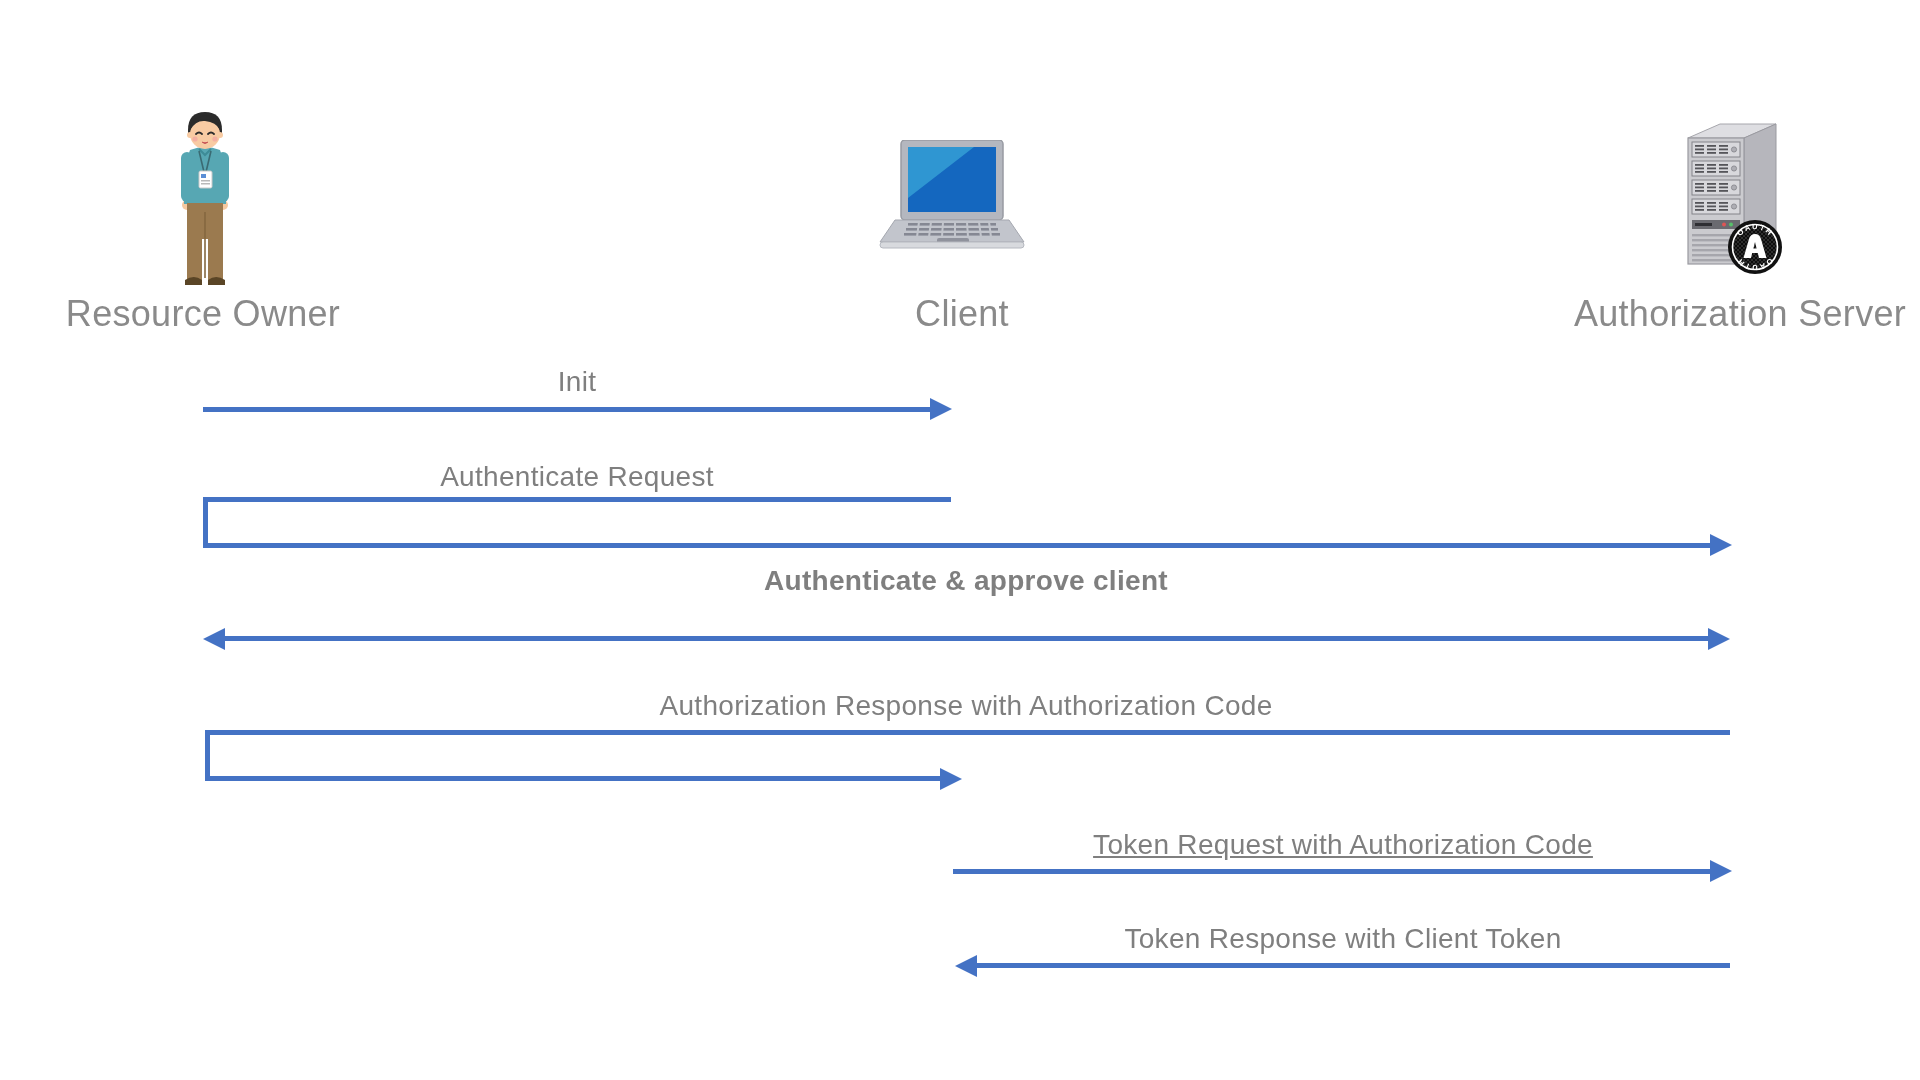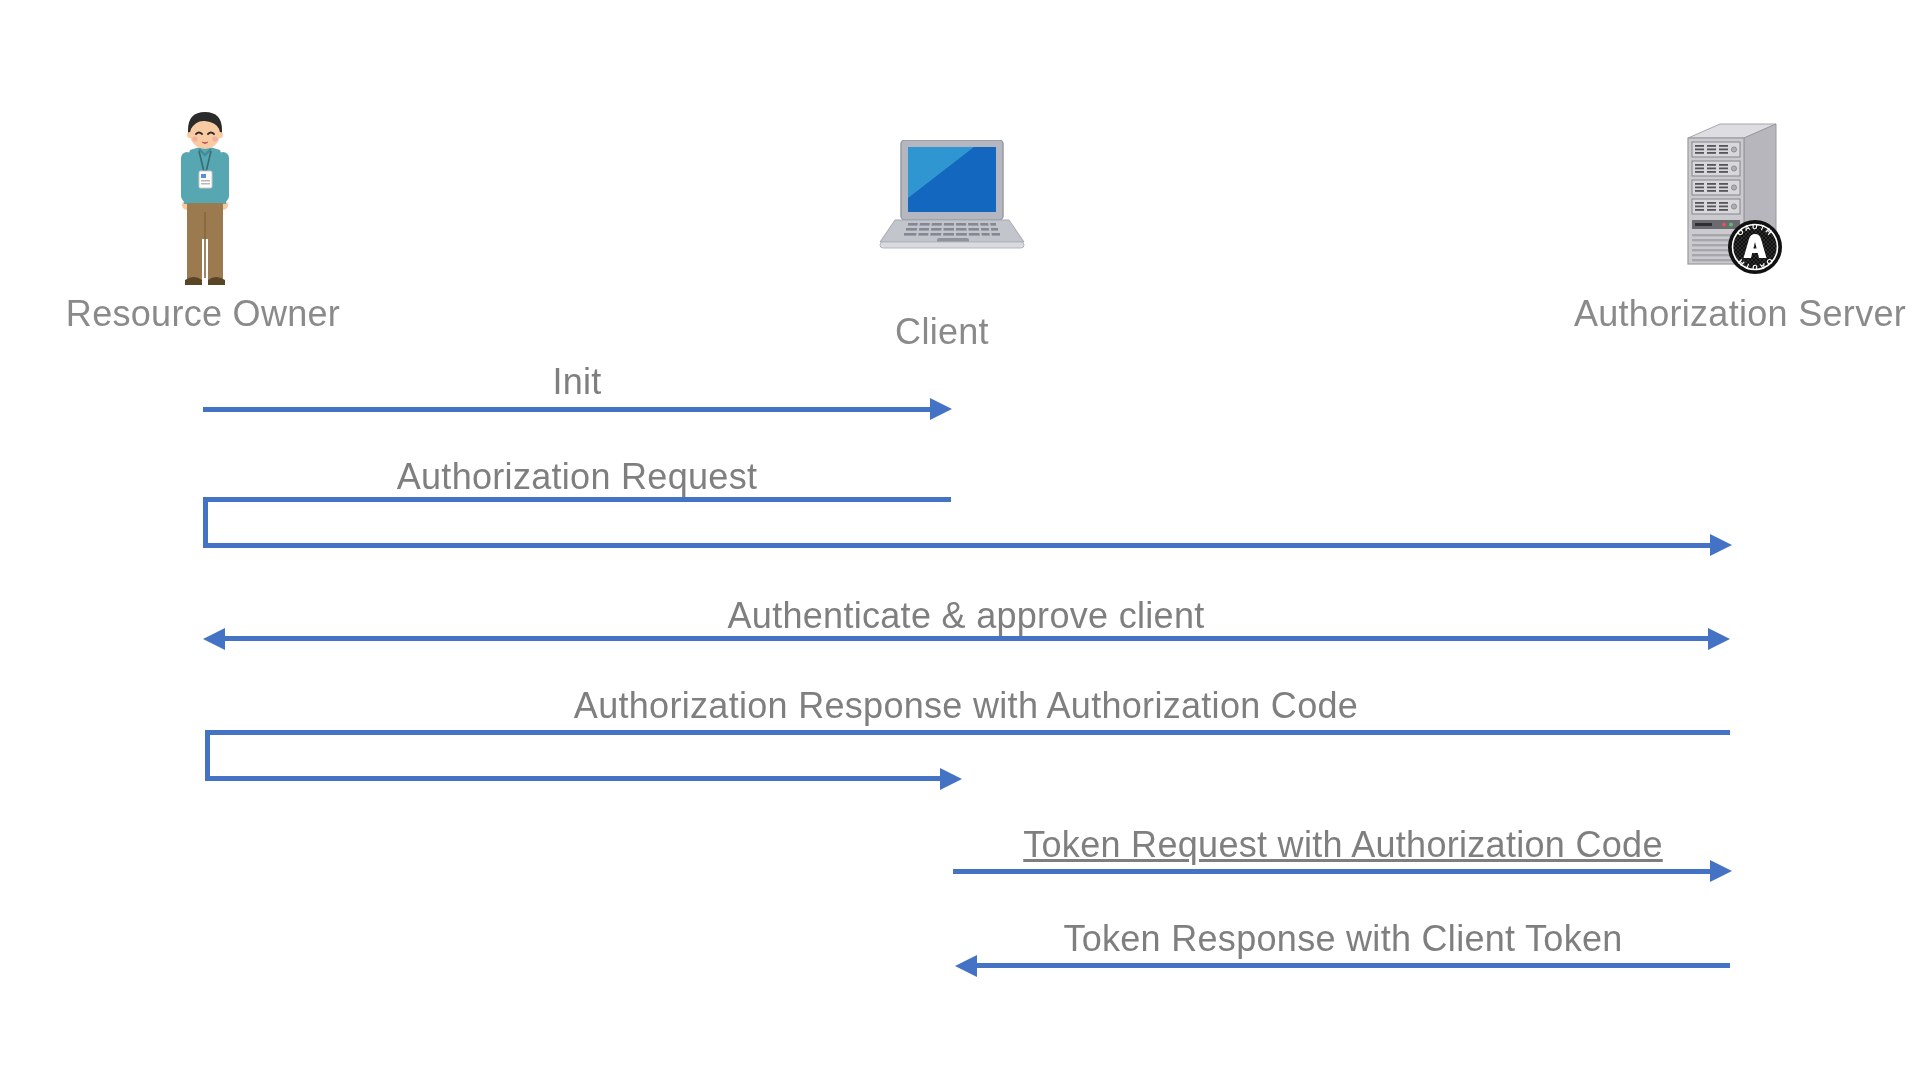--- a/index.html
+++ b/index.html
@@ -4,21 +4,21 @@
 <style>
   html,body{margin:0;padding:0;}
   body{
     width:1920px;height:1080px;background:#ffffff;position:relative;overflow:hidden;
     font-family:"Liberation Sans", sans-serif;
     --blue:#4472c4; --msgtext:#7f7f7f; --actortext:#8a8a8a;
   }
   .abs{position:absolute;}
   .msg-label{
     position:absolute;width:820px;text-align:center;
-    font-size:36px;line-height:36px;color:var(--msgtext);font-weight:500;
+    font-size:28px;line-height:36px;color:var(--msgtext);font-weight:500;
     letter-spacing:.3px;white-space:nowrap;
   }
   .actor-label{
     position:absolute;width:420px;text-align:center;
     font-size:36px;line-height:42px;color:var(--actortext);font-weight:500;
     letter-spacing:.3px;white-space:nowrap;
   }
   .hl{position:absolute;height:5px;background:var(--blue);}
   .vl{position:absolute;width:5px;background:var(--blue);}
   .ah-r{position:absolute;width:0;height:0;
@@ -101,21 +101,21 @@
       <line x1="90" y1="82" x2="91" y2="97"></line>
         <line x1="102" y1="82" x2="104" y2="97"></line>
       <line x1="112" y1="82" x2="114" y2="97"></line>
     </g>
 
     <rect x="60" y="98" width="32" height="8" rx="2" fill="#8f929c"></rect>
 
     <rect x="3" y="102" width="144" height="6" rx="3" fill="#d8dade" stroke="#b6b9c0" stroke-width="1"></rect>
   </svg>
 </div>
-<div class="actor-label" style="left:732px;top:293px;margin-top:18px;">Client</div>
+<div class="actor-label" style="left:752px;top:293px;">Client</div>
 
 <div class="abs" style="left:1684px;top:118px;width:116px;height:162px;">
   <svg width="116" height="162" viewBox="0 -14 116 162">
 
     <polygon points="4,6 60,6 92,-8 36,-8" fill="#dedee2" stroke="#a6a6ac" stroke-width="1"></polygon>
 
     <polygon points="60,6 92,-8 92,114 60,132" fill="#b6b6bc" stroke="#9a9aa0" stroke-width="1"></polygon>
 
     <rect x="4" y="6" width="56" height="126" fill="#cbcbcf" stroke="#9a9aa0" stroke-width="1.2"></rect>
 
@@ -181,29 +181,29 @@
 </div>
 <div class="actor-label" style="left:1530px;top:293px;">Authorization Server</div>
 
 <div>
   <div class="msg-label" style="left:167px;top:364px;">Init</div>
   <div class="hl" style="left:203px;top:407px;width:729px;"></div>
   <div class="ah-r" style="left:930px;top:398px;"></div>
 </div>
 
 <div>
-  <div class="msg-label" style="left:167px;top:459px;">Authorization Request</div>
+  <div class="msg-label" style="left:167px;top:459px;">Authenticate Request</div>
   <div class="hl" style="left:203px;top:497px;width:748px;"></div>
   <div class="vl" style="left:203px;top:497px;height:51px;"></div>
   <div class="hl" style="left:203px;top:543px;width:1507px;"></div>
   <div class="ah-r" style="left:1710px;top:534px;"></div>
 </div>
 
 <div>
-  <div class="msg-label" style="left:556px;top:598px;">Authenticate &amp; approve client</div>
+  <div class="msg-label" style="left:556px;top:563px;font-weight:bold;">Authenticate &amp; approve client</div>
   <div class="ah-l" style="left:203px;top:628px;"></div>
   <div class="hl" style="left:223px;top:636px;width:1487px;"></div>
   <div class="ah-r" style="left:1708px;top:628px;"></div>
 </div>
 
 <div>
   <div class="msg-label" style="left:556px;top:688px;text-align:center;">Authorization Response with Authorization Code</div>
   <div class="hl" style="left:205px;top:730px;width:1525px;"></div>
   <div class="vl" style="left:205px;top:730px;height:51px;"></div>
   <div class="hl" style="left:205px;top:776px;width:737px;"></div>

